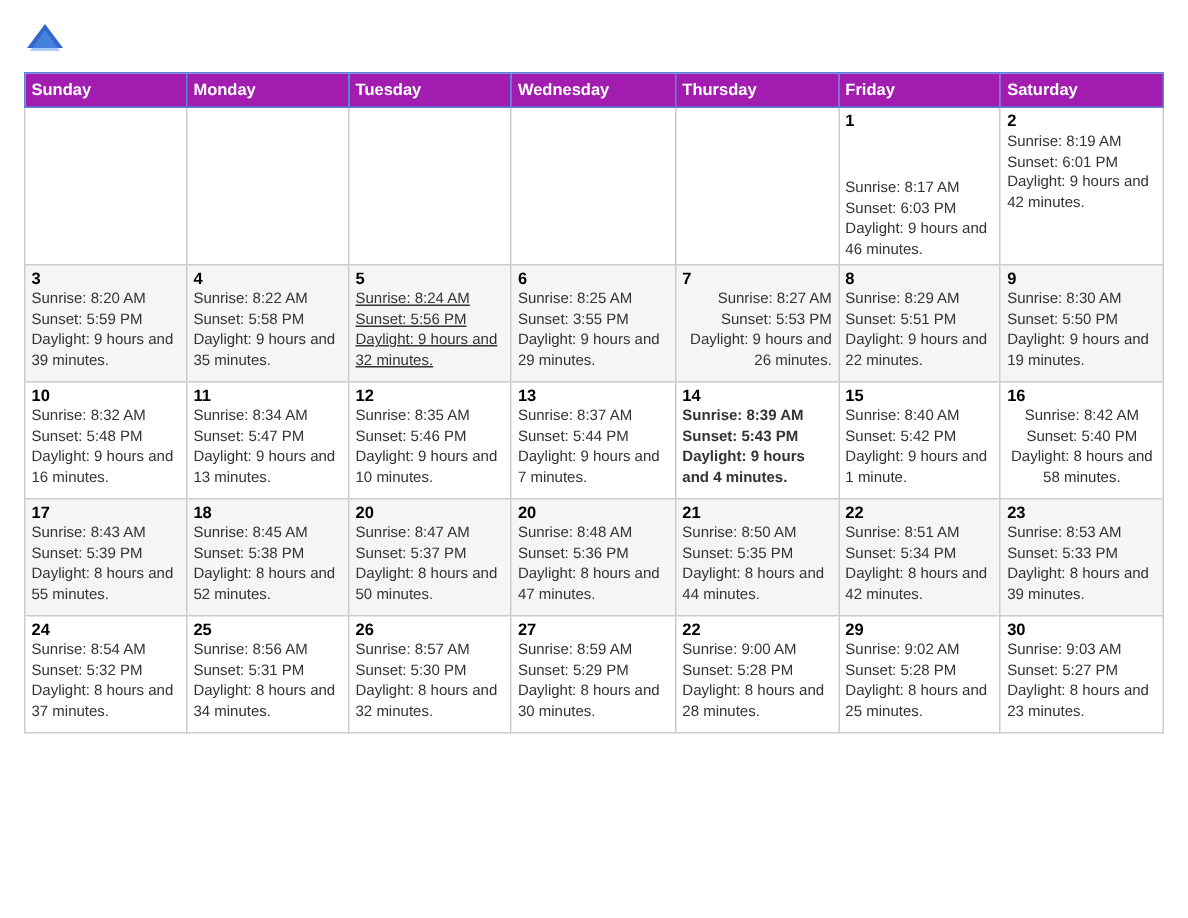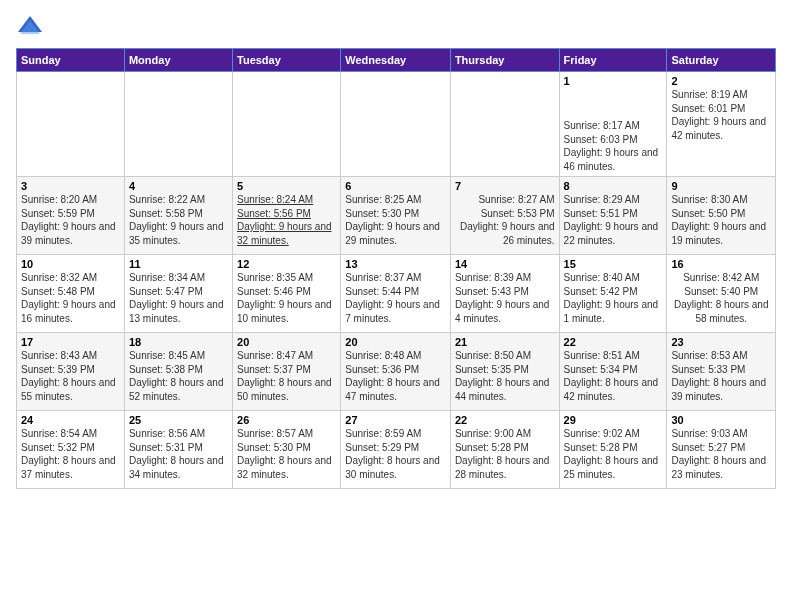--- a/index.html
+++ b/index.html
@@ -49,21 +49,21 @@
     .location {
       font-size: 14px;
       color: #555;
     }
     .calendar {
       width: 100%;
       border-collapse: collapse;
       font-size: 10.5px;
     }
     .calendar th {
-      background: #4c1d95;
+      background: #a21caf;
       color: #fff;
       padding: 5px 4px;
       text-align: left;
       font-weight: bold;
       font-size: 11px;
       border: 1px solid #5588dd;
     }
     .calendar td {
       border: 1px solid #ccc;
       vertical-align: top;
@@ -160,21 +160,21 @@
           </td>
           <td>
             <span class="day-number">5</span>
             <div class="day-info" style="white-space: pre-line; text-decoration: underline;">Sunrise: 8:24 AM
 Sunset: 5:56 PM
 Daylight: 9 hours and 32 minutes.</div>
           </td>
           <td>
             <span class="day-number">6</span>
             <div class="day-info" style="white-space: pre-line;">Sunrise: 8:25 AM
-Sunset: 5:30 PM
+Sunset: 3:55 PM
 Daylight: 9 hours and 29 minutes.</div>
           </td>
           <td>
             <span class="day-number">7</span>
             <div class="day-info" style="white-space: pre-line; text-align: right;">Sunrise: 8:27 AM
 Sunset: 5:53 PM
 Daylight: 9 hours and 26 minutes.</div>
           </td>
           <td>
             <span class="day-number">8</span>
@@ -209,21 +209,21 @@
 Daylight: 9 hours and 10 minutes.</div>
           </td>
           <td>
             <span class="day-number">13</span>
             <div class="day-info" style="white-space: pre-line;">Sunrise: 8:37 AM
 Sunset: 5:44 PM
 Daylight: 9 hours and 7 minutes.</div>
           </td>
           <td>
             <span class="day-number">14</span>
-            <div class="day-info" style="white-space: pre-line;">Sunrise: 8:39 AM
+            <div class="day-info" style="white-space: pre-line; font-weight: bold;">Sunrise: 8:39 AM
 Sunset: 5:43 PM
 Daylight: 9 hours and 4 minutes.</div>
           </td>
           <td>
             <span class="day-number">15</span>
             <div class="day-info" style="white-space: pre-line;">Sunrise: 8:40 AM
 Sunset: 5:42 PM
 Daylight: 9 hours and 1 minute.</div>
           </td>
           <td>

